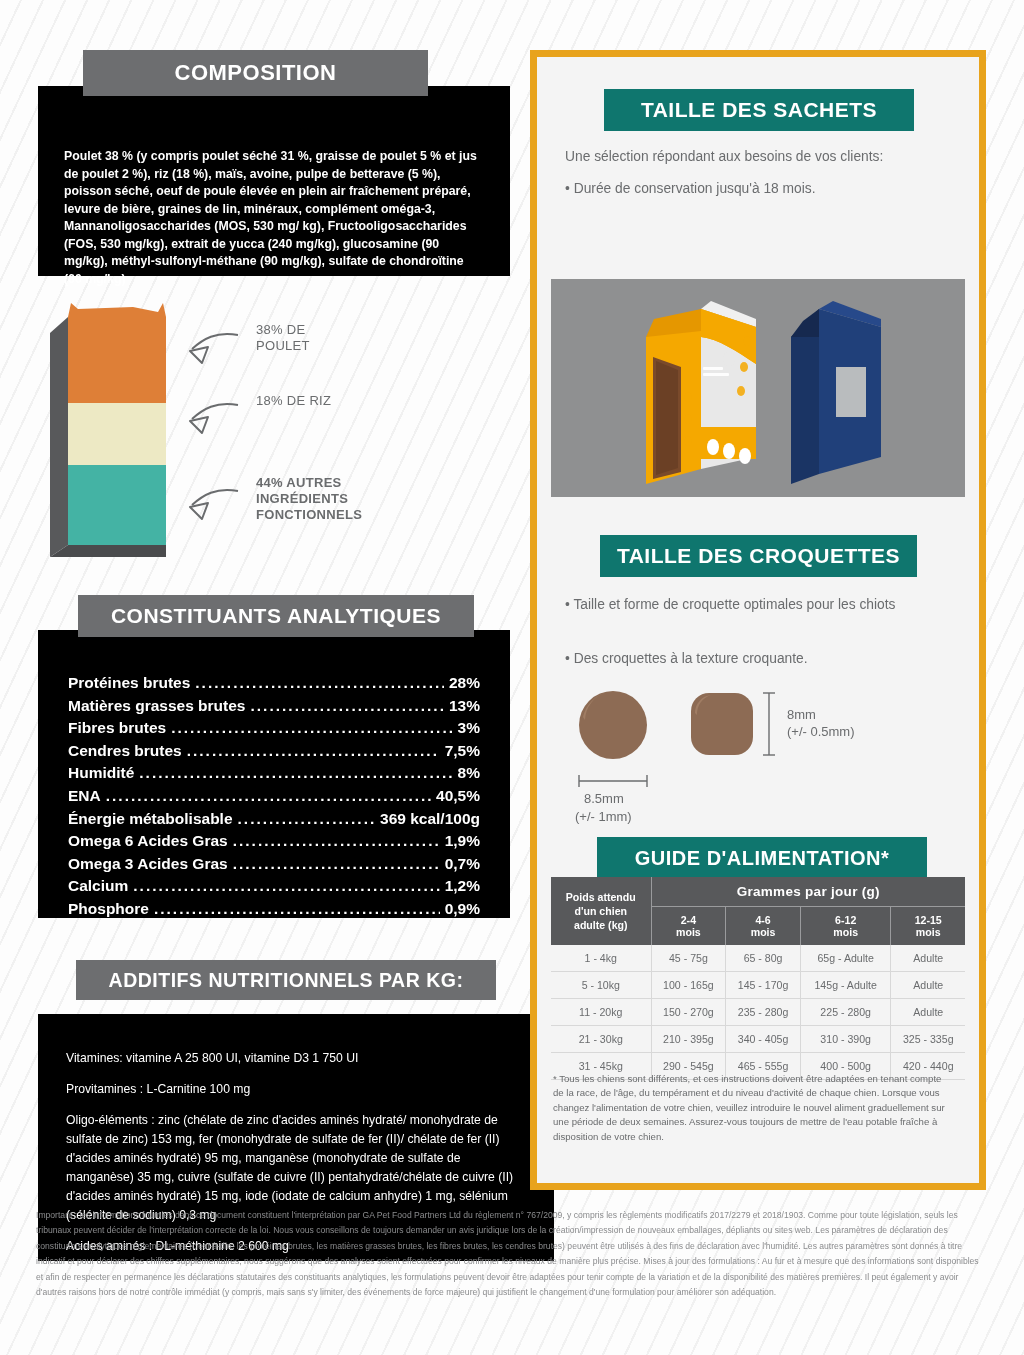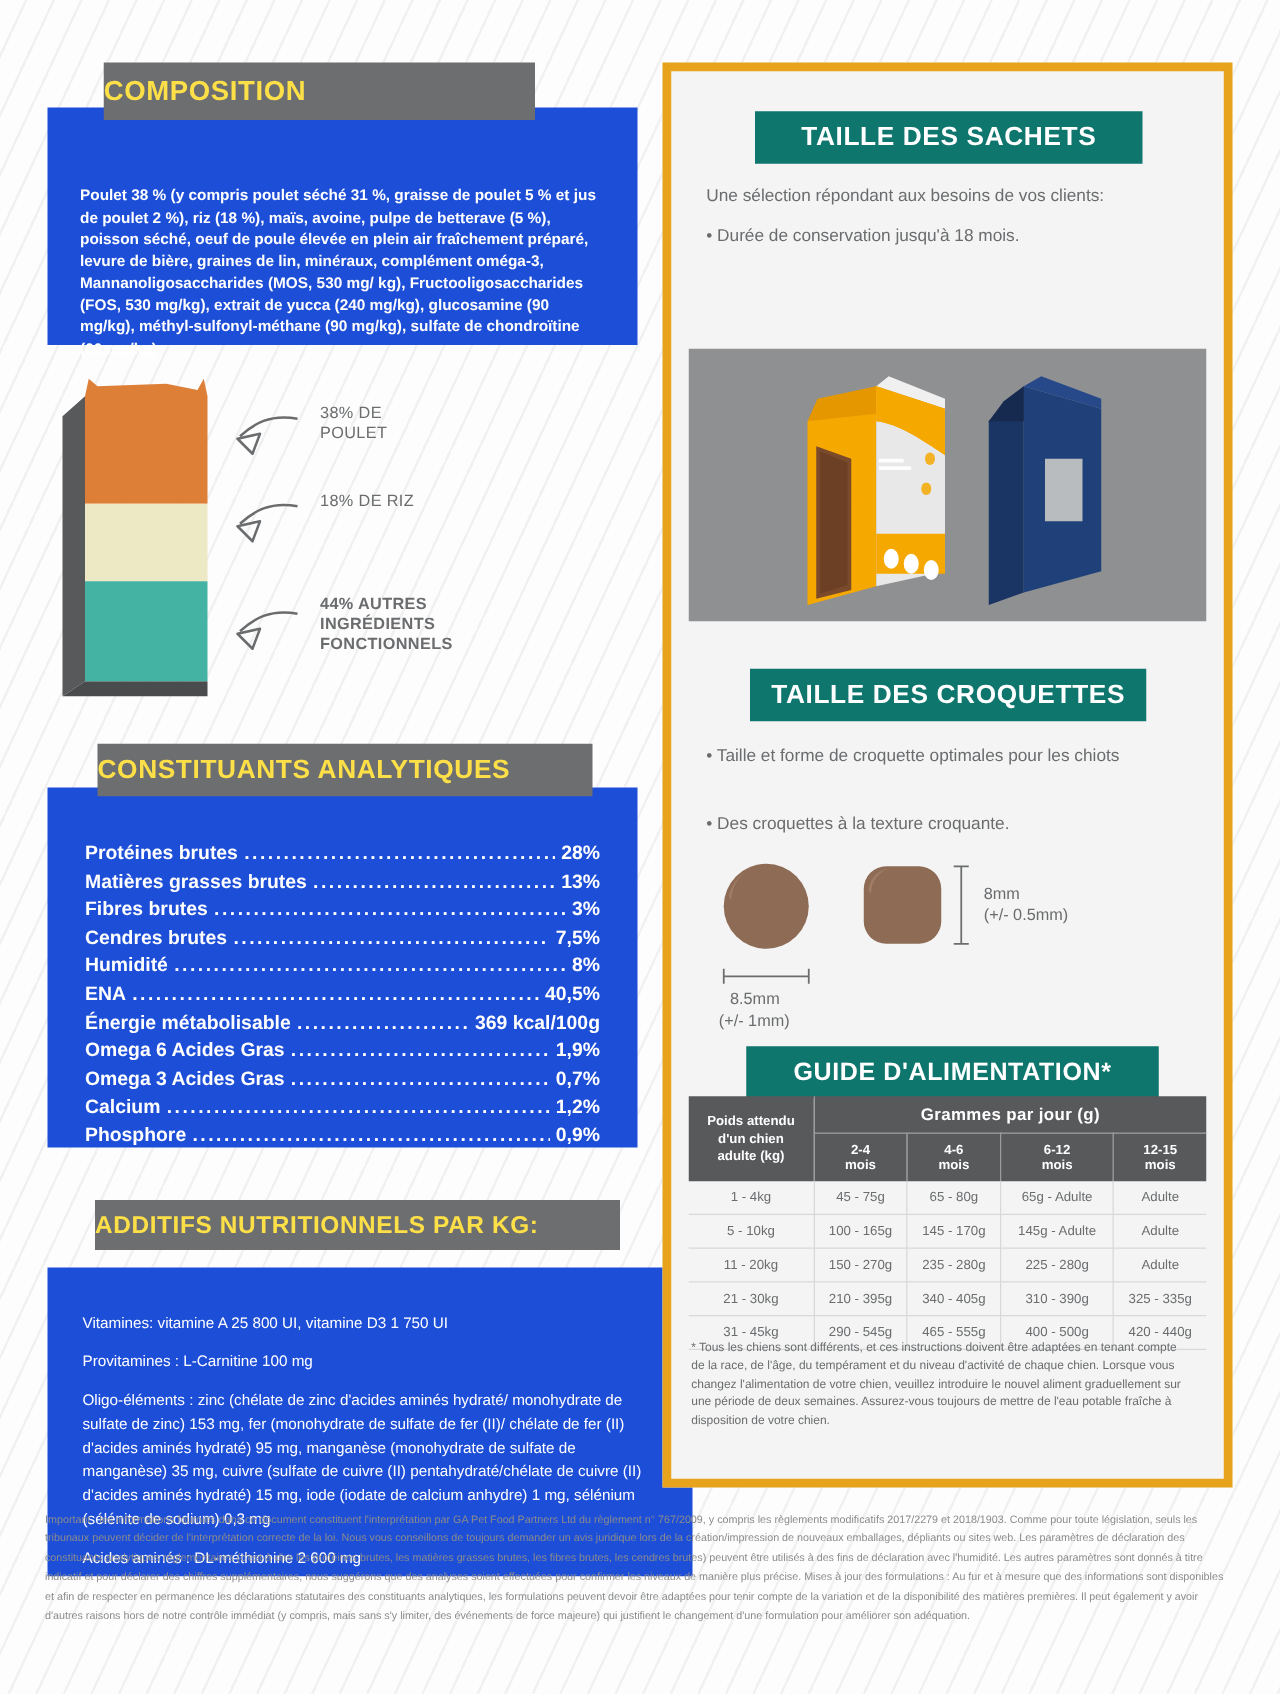--- a/index.html
+++ b/index.html
@@ -8,28 +8,28 @@
     background-color:#fdfdfd;
     background-image:repeating-linear-gradient(115deg,
        #fdfdfd 0px,#fdfdfd 18px,#f1f1f1 18px,#f1f1f1 20px);
     font-family:"Liberation Sans", sans-serif;
     color:#6a6c6e;overflow:hidden;
   }
   .page{position:absolute;inset:0;}
 
   
   .hdr-grey{
-    background:#6d6e70;color:#fde047;font-weight:bold;
-    letter-spacing:.5px;
+    background:#6d6e70;color:#ffffff;font-weight:bold;
+    text-align:center;letter-spacing:.5px;
   }
   .hdr-orange{
     background:#0f766e;color:#fff;font-weight:bold;
     text-align:center;letter-spacing:.5px;
   }
-  .orange-box{background:#1d4ed8;color:#fff;}
+  .orange-box{background:#000000;color:#fff;}
 
   
   .left{position:absolute;left:38px;top:50px;width:472px;}
 
   #composition-header{
     position:absolute;left:45px;top:0;width:345px;height:46px;
     line-height:46px;font-size:22px;
   }
   #composition-box{
     position:absolute;left:0;top:36px;width:472px;height:190px;

